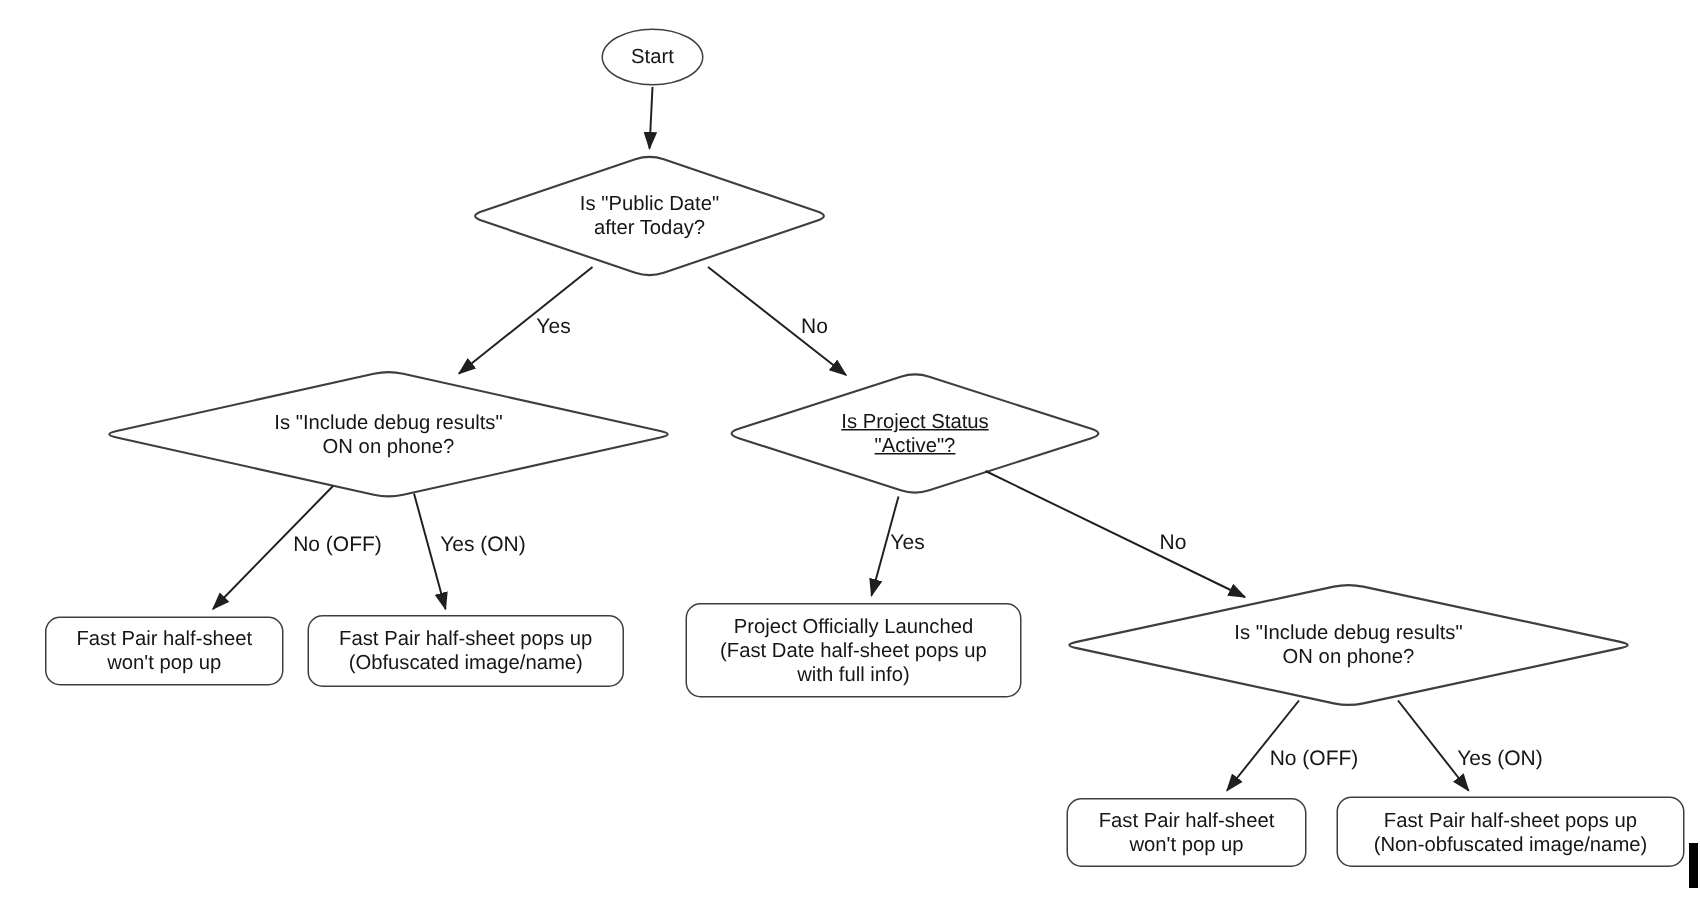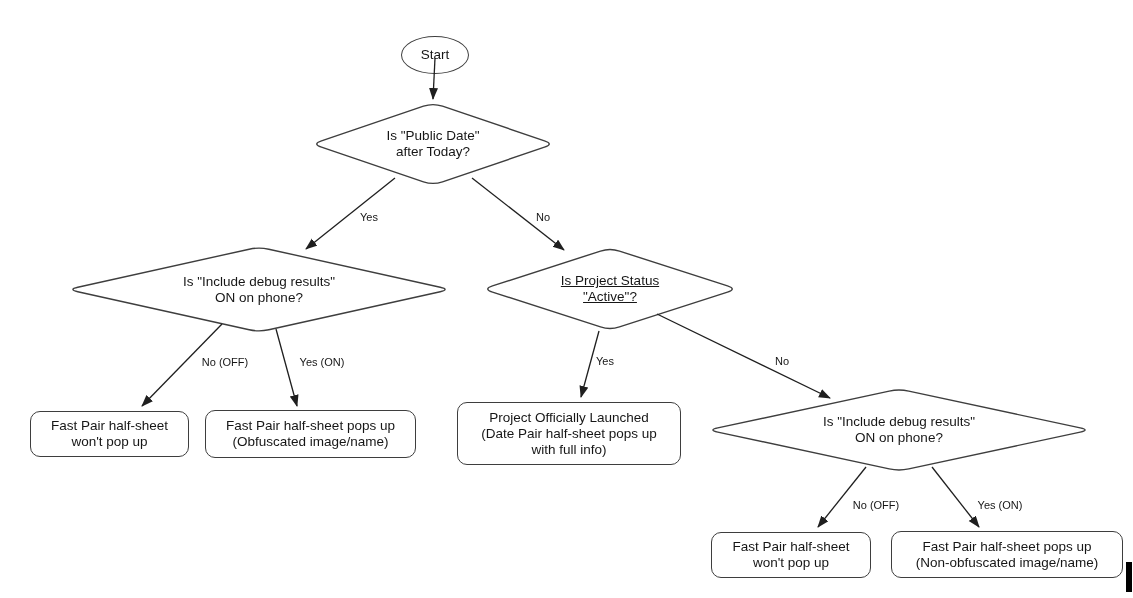--- a/index.html
+++ b/index.html
@@ -12,31 +12,31 @@
     text-align:center;font-size:13.5px;line-height:16px;
   }
   .node .txt{white-space:pre-line;position:relative;z-index:2;padding:0 2px;}
   .ellipse{border:1.4px solid #3e3e3e;border-radius:50%;background:#fff;box-sizing:border-box;}
   .rbox{border:1.4px solid #3e3e3e;border-radius:10px;background:#fff;box-sizing:border-box;}
   .diamond svg{position:absolute;left:0;top:0;overflow:visible;z-index:1;}
   .diamond path{fill:#ffffff;stroke:#3e3e3e;stroke-width:1.4;}
   .edges{position:absolute;left:0;top:0;z-index:3;pointer-events:none;}
   .edges line{stroke:#1f1f1f;stroke-width:1.3;}
   .elabel{
-    position:absolute;transform:translate(-50%,-50%);font-size:11px;
+    position:absolute;transform:translate(-50%,-50%);font-size:14px;
     white-space:nowrap;z-index:4;background:transparent;text-align:center;
   }
   .caret{position:absolute;background:#000;z-index:5;}
 </style>
 </head>
 <body>
 
 <div class="canvas">
 
-  <div class="node ellipse" style="left:401px;top:36px;width:68px;height:38px;text-align:right;">
+  <div class="node ellipse" style="left:401px;top:19px;width:68px;height:38px;text-align:right;">
     <span class="txt">Start</span>
   </div>
 
   <div class="node diamond" style="left:312px;top:103px;width:242px;height:82px;">
     <svg width="242" height="82" viewBox="0 0 242 82">
         <path d="M9.5,44.2 Q0,41 9.5,37.8 L111.5,3.2 Q121,0 130.5,3.2 L232.5,37.8 Q242,41 232.5,44.2 L130.5,78.8 Q121,82 111.5,78.8 Z"></path>
       </svg>
     <span class="txt">Is "Public Date"
 after Today?</span>
   </div>
@@ -70,21 +70,21 @@
 won't pop up</span>
   </div>
 
   <div class="node rbox" style="left:205px;top:410px;width:211px;height:48px;">
     <span class="txt">Fast Pair half-sheet pops up
 (Obfuscated image/name)</span>
   </div>
 
   <div class="node rbox" style="left:457px;top:402px;width:224px;height:63px;">
     <span class="txt">Project Officially Launched
-(Date Pair half-sheet pops up
+(Fast Date half-sheet pops up
 with full info)</span>
   </div>
 
   <div class="node rbox" style="left:711px;top:532px;width:160px;height:46px;">
     <span class="txt">Fast Pair half-sheet
 won't pop up</span>
   </div>
 
   <div class="node rbox" style="left:891px;top:531px;width:232px;height:47px;">
     <span class="txt">Fast Pair half-sheet pops up

